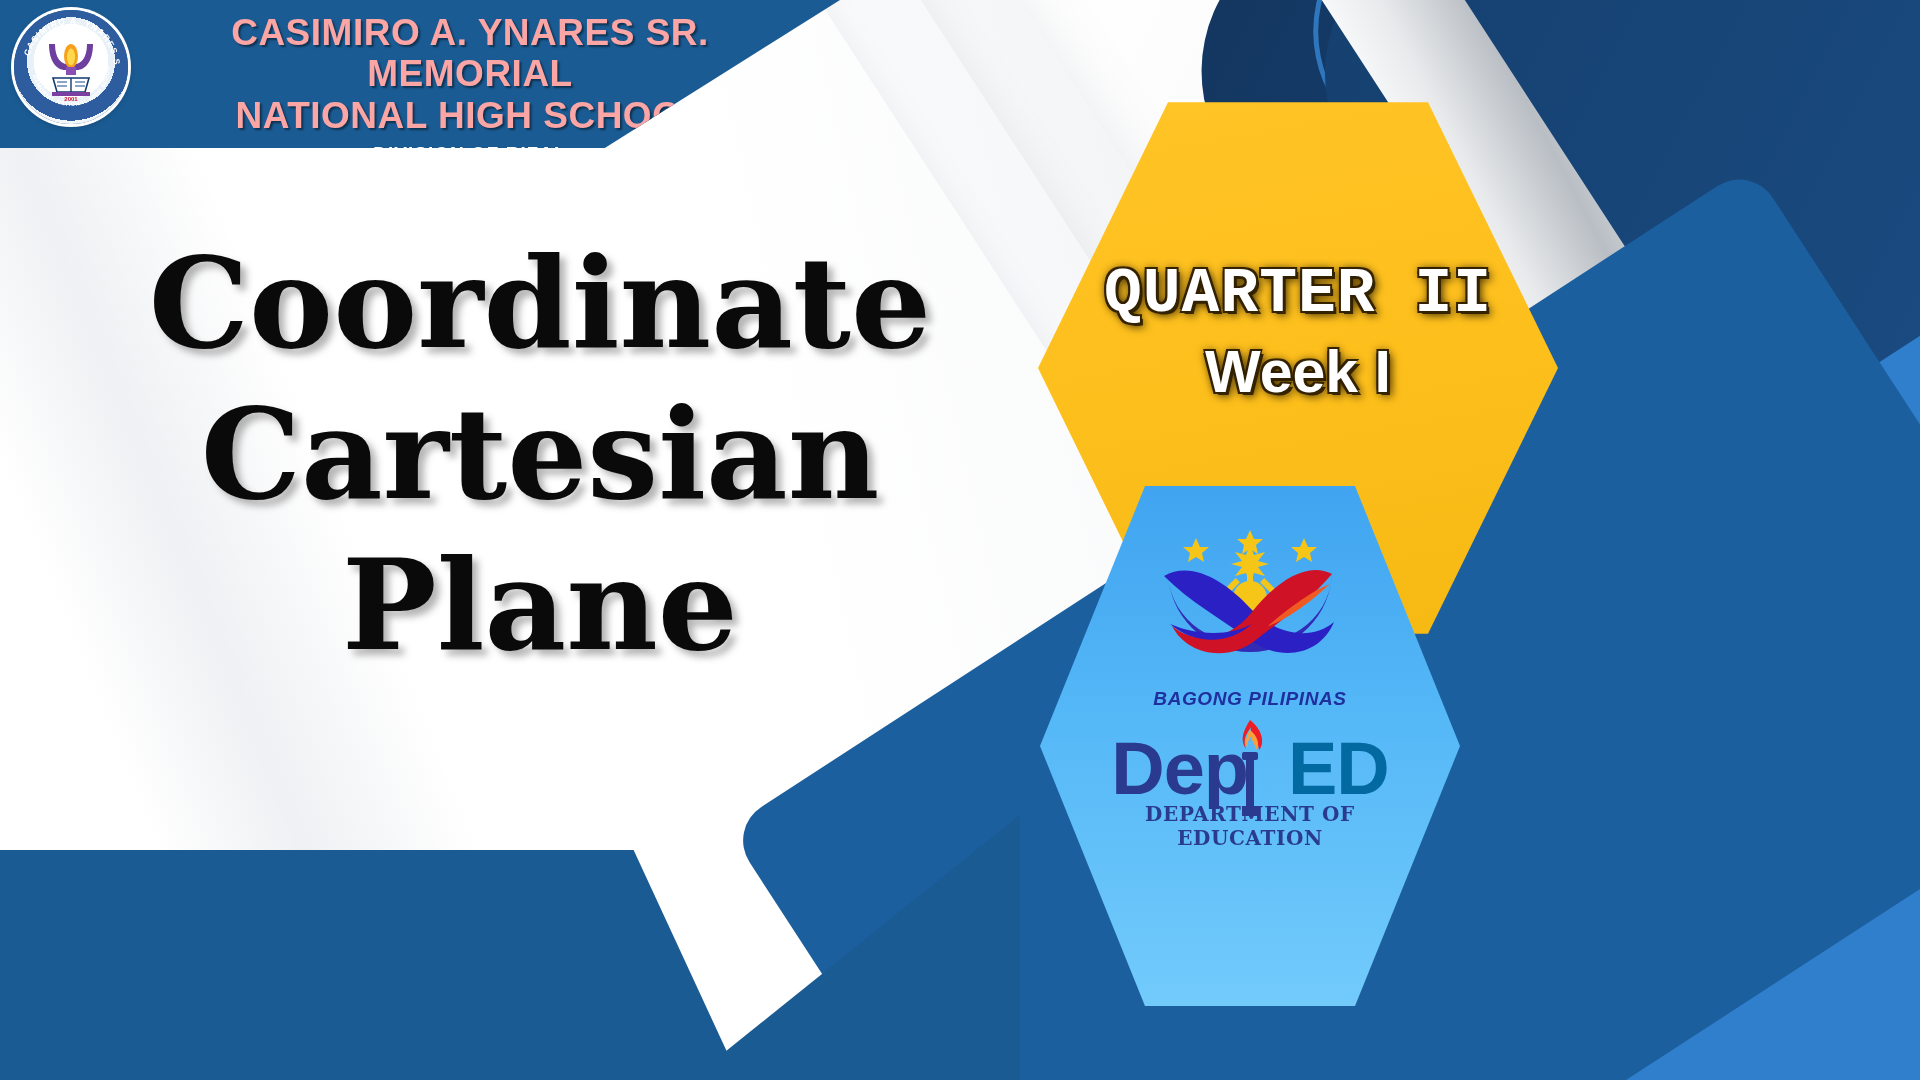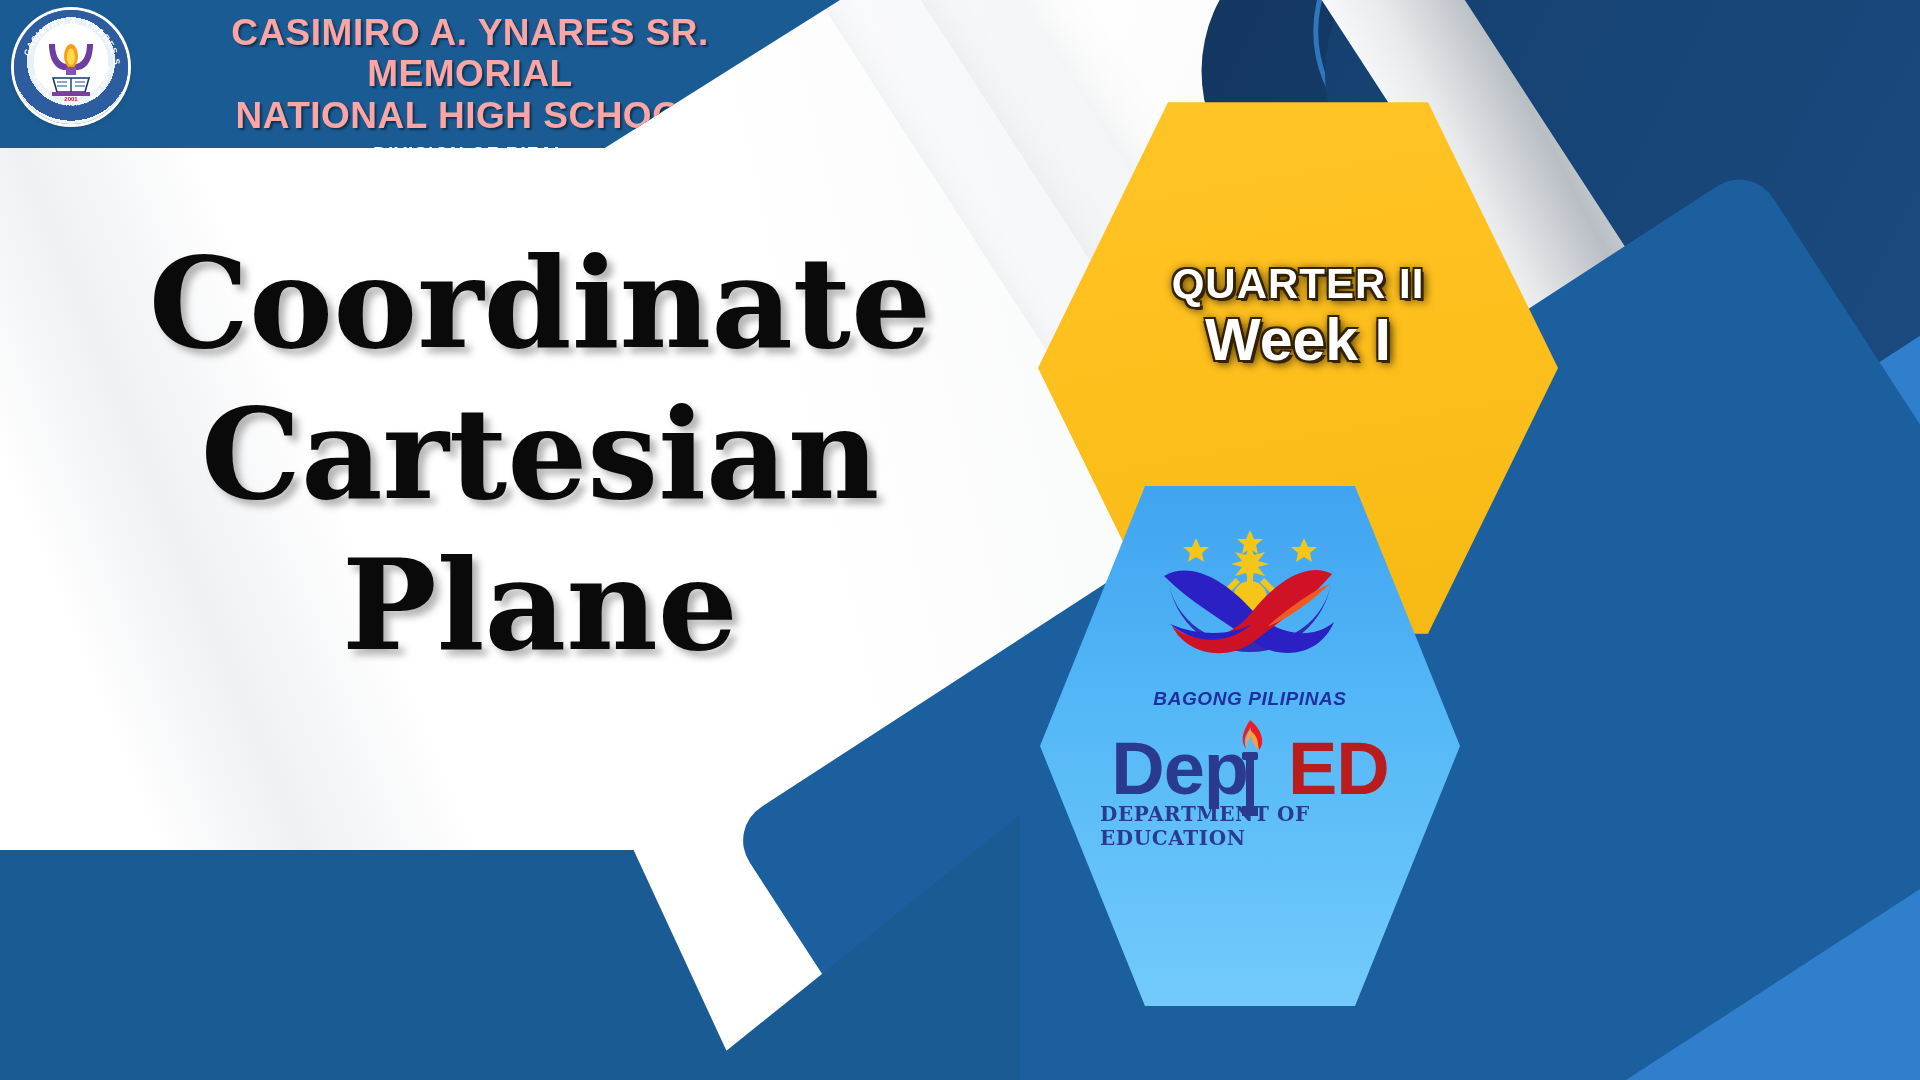--- a/index.html
+++ b/index.html
@@ -95,46 +95,46 @@
   .hex{ position:absolute; z-index:35; }
   .hex .shape{ width:100%; height:100%;
      clip-path:polygon(25% 1.5%, 75% 1.5%, 100% 50%, 75% 98.5%, 25% 98.5%, 0% 50%); }
 
   #hex-yellow{ left:1038px; top:94px; width:520px; height:548px; }
   #hex-yellow .shape{ background:linear-gradient(170deg,#ffc426 0%,#fdbf1c 50%,#f6b913 100%);
                       border-radius:16px; }
   #hex-yellow .label{ position:absolute; left:0; right:0; top:168px; text-align:center;
                       color:#ffffff; font-family:"Liberation Sans", sans-serif;
                       font-weight:bold; }
-  .q-line1{ font-size:42px; letter-spacing:1px; line-height:1.06;
-            font-family:Liberation Sans, sans-serif;
+  .q-line1{ font-size:63px; letter-spacing:1px; line-height:1.06;
+            font-family:Liberation Mono, monospace;
             text-shadow: 0 0 10px #2b1c00, 3px 3px 0 #3a2700, -2px -2px 0 #3a2700,
                          2px -2px 0 #3a2700, -2px 2px 0 #3a2700, 5px 5px 8px rgba(0,0,0,.5); }
-  .q-line2{ font-size:59px; line-height:1.12; 
+  .q-line2{ font-size:59px; line-height:1.12; margin-top:10px;
             text-shadow: 0 0 10px #2b1c00, 3px 3px 0 #3a2700, -2px -2px 0 #3a2700,
                          2px -2px 0 #3a2700, -2px 2px 0 #3a2700, 5px 5px 8px rgba(0,0,0,.5); }
 
   #hex-blue{ left:1040px; top:478px; width:420px; height:536px; }
   #hex-blue .shape{ background:linear-gradient(180deg,#3fa3f0 0%,#55b8f7 45%,#73cbfb 100%);
                     border-radius:22px;
                     box-shadow:-6px 6px 18px rgba(10,40,70,.28); }
   #hex-blue .logos{ position:absolute; inset:0; display:flex; flex-direction:column;
                     align-items:center; justify-content:flex-start; padding-top:52px; }
 
   .bp-wrap{ width:232px; text-align:center; }
   .bp-name{ font-size:19px; font-weight:bold; font-style:italic; color:#1f2f9e;
             letter-spacing:.6px; margin-top:2px;
             font-family:"Liberation Sans", sans-serif; }
 
-  .deped-wrap{ margin-top:24px; text-align:left; width:300px; position:relative; }
+  .deped-wrap{ margin-top:24px; text-align:center; width:300px; position:relative; }
   .deped-word{ font-family:"Liberation Sans", sans-serif; font-weight:bold;
                font-size:74px; line-height:.95; letter-spacing:-1px;
                display:flex; align-items:center; justify-content:center; }
   .deped-word .dep{ color:#2a3b8f; }
-  .deped-word .ed{ color:#b91c1c; }
+  .deped-word .ed{ color:#0369a1; }
   .deped-word .torchgap{ display:inline-block; width:40px; }
   .deped-sub{ font-family:"DejaVu Serif", serif; font-weight:bold; font-size:20px;
               color:#2a3b8f; letter-spacing:.6px; margin-top:-2px; }
   .deped-torch{ position:absolute; left:50%; top:-16px; transform:translateX(-50%); }
 </style>
 </head>
 <body>
 
 <div id="stage">
 

